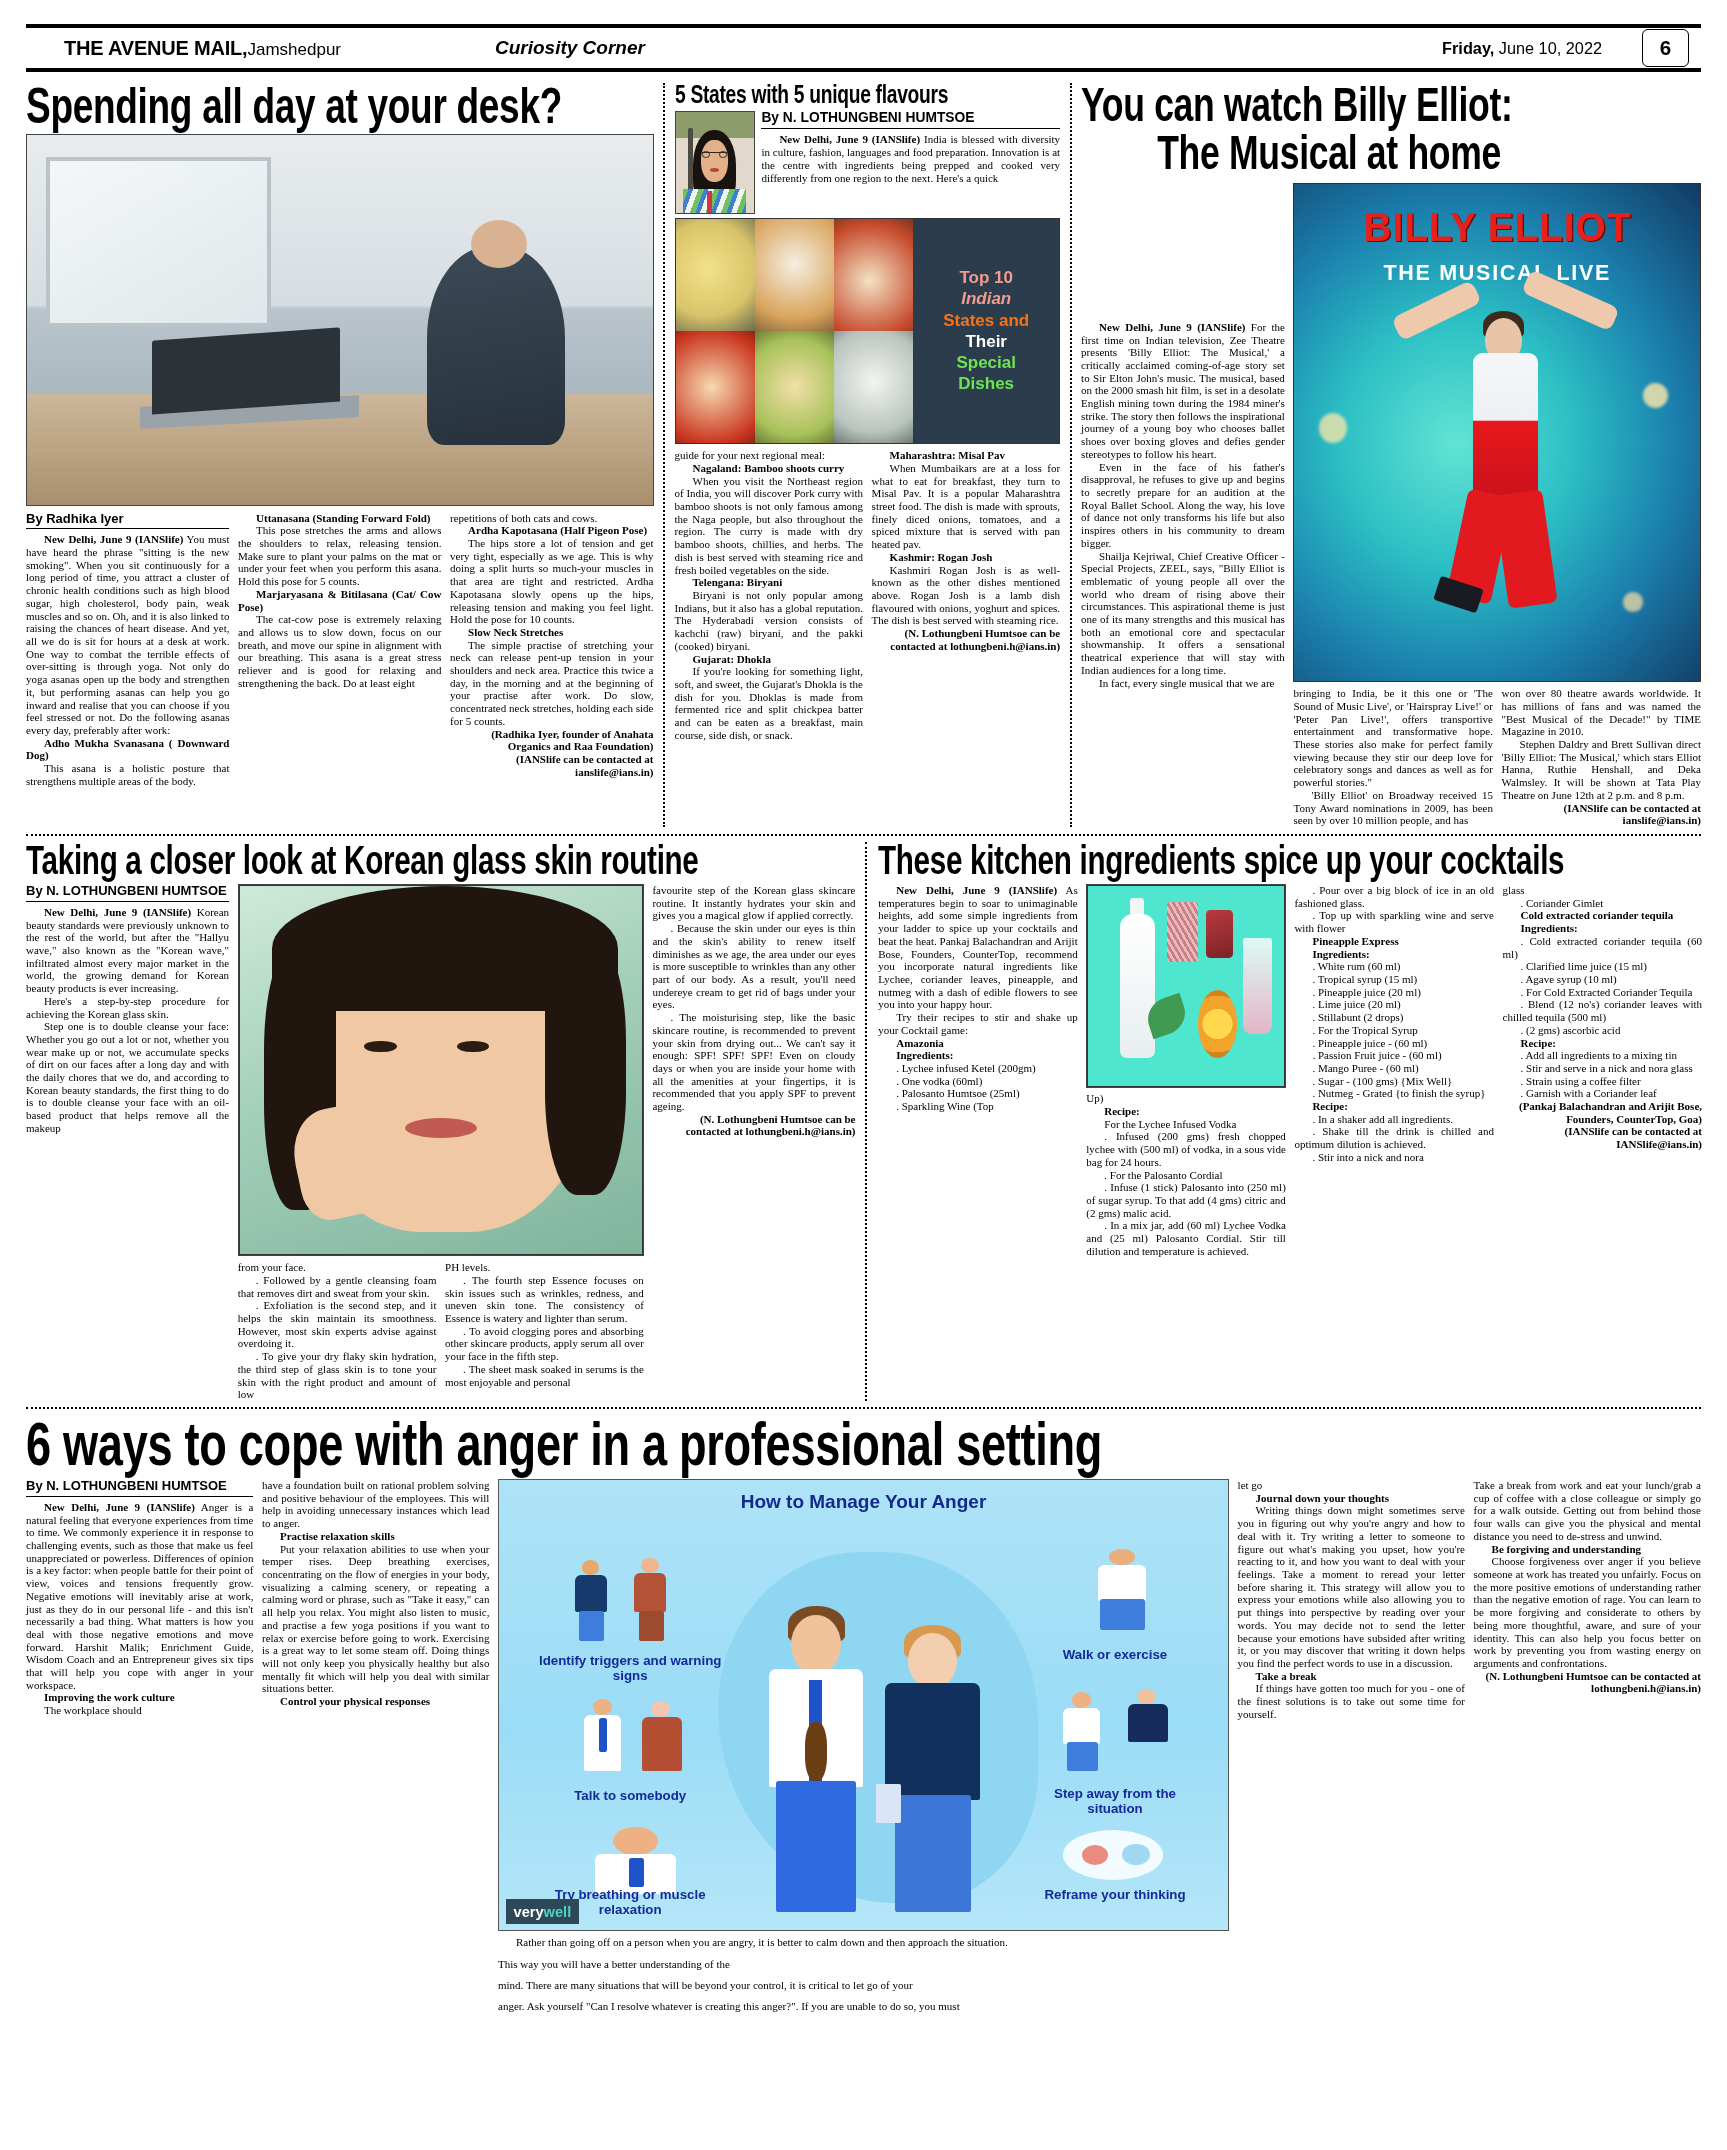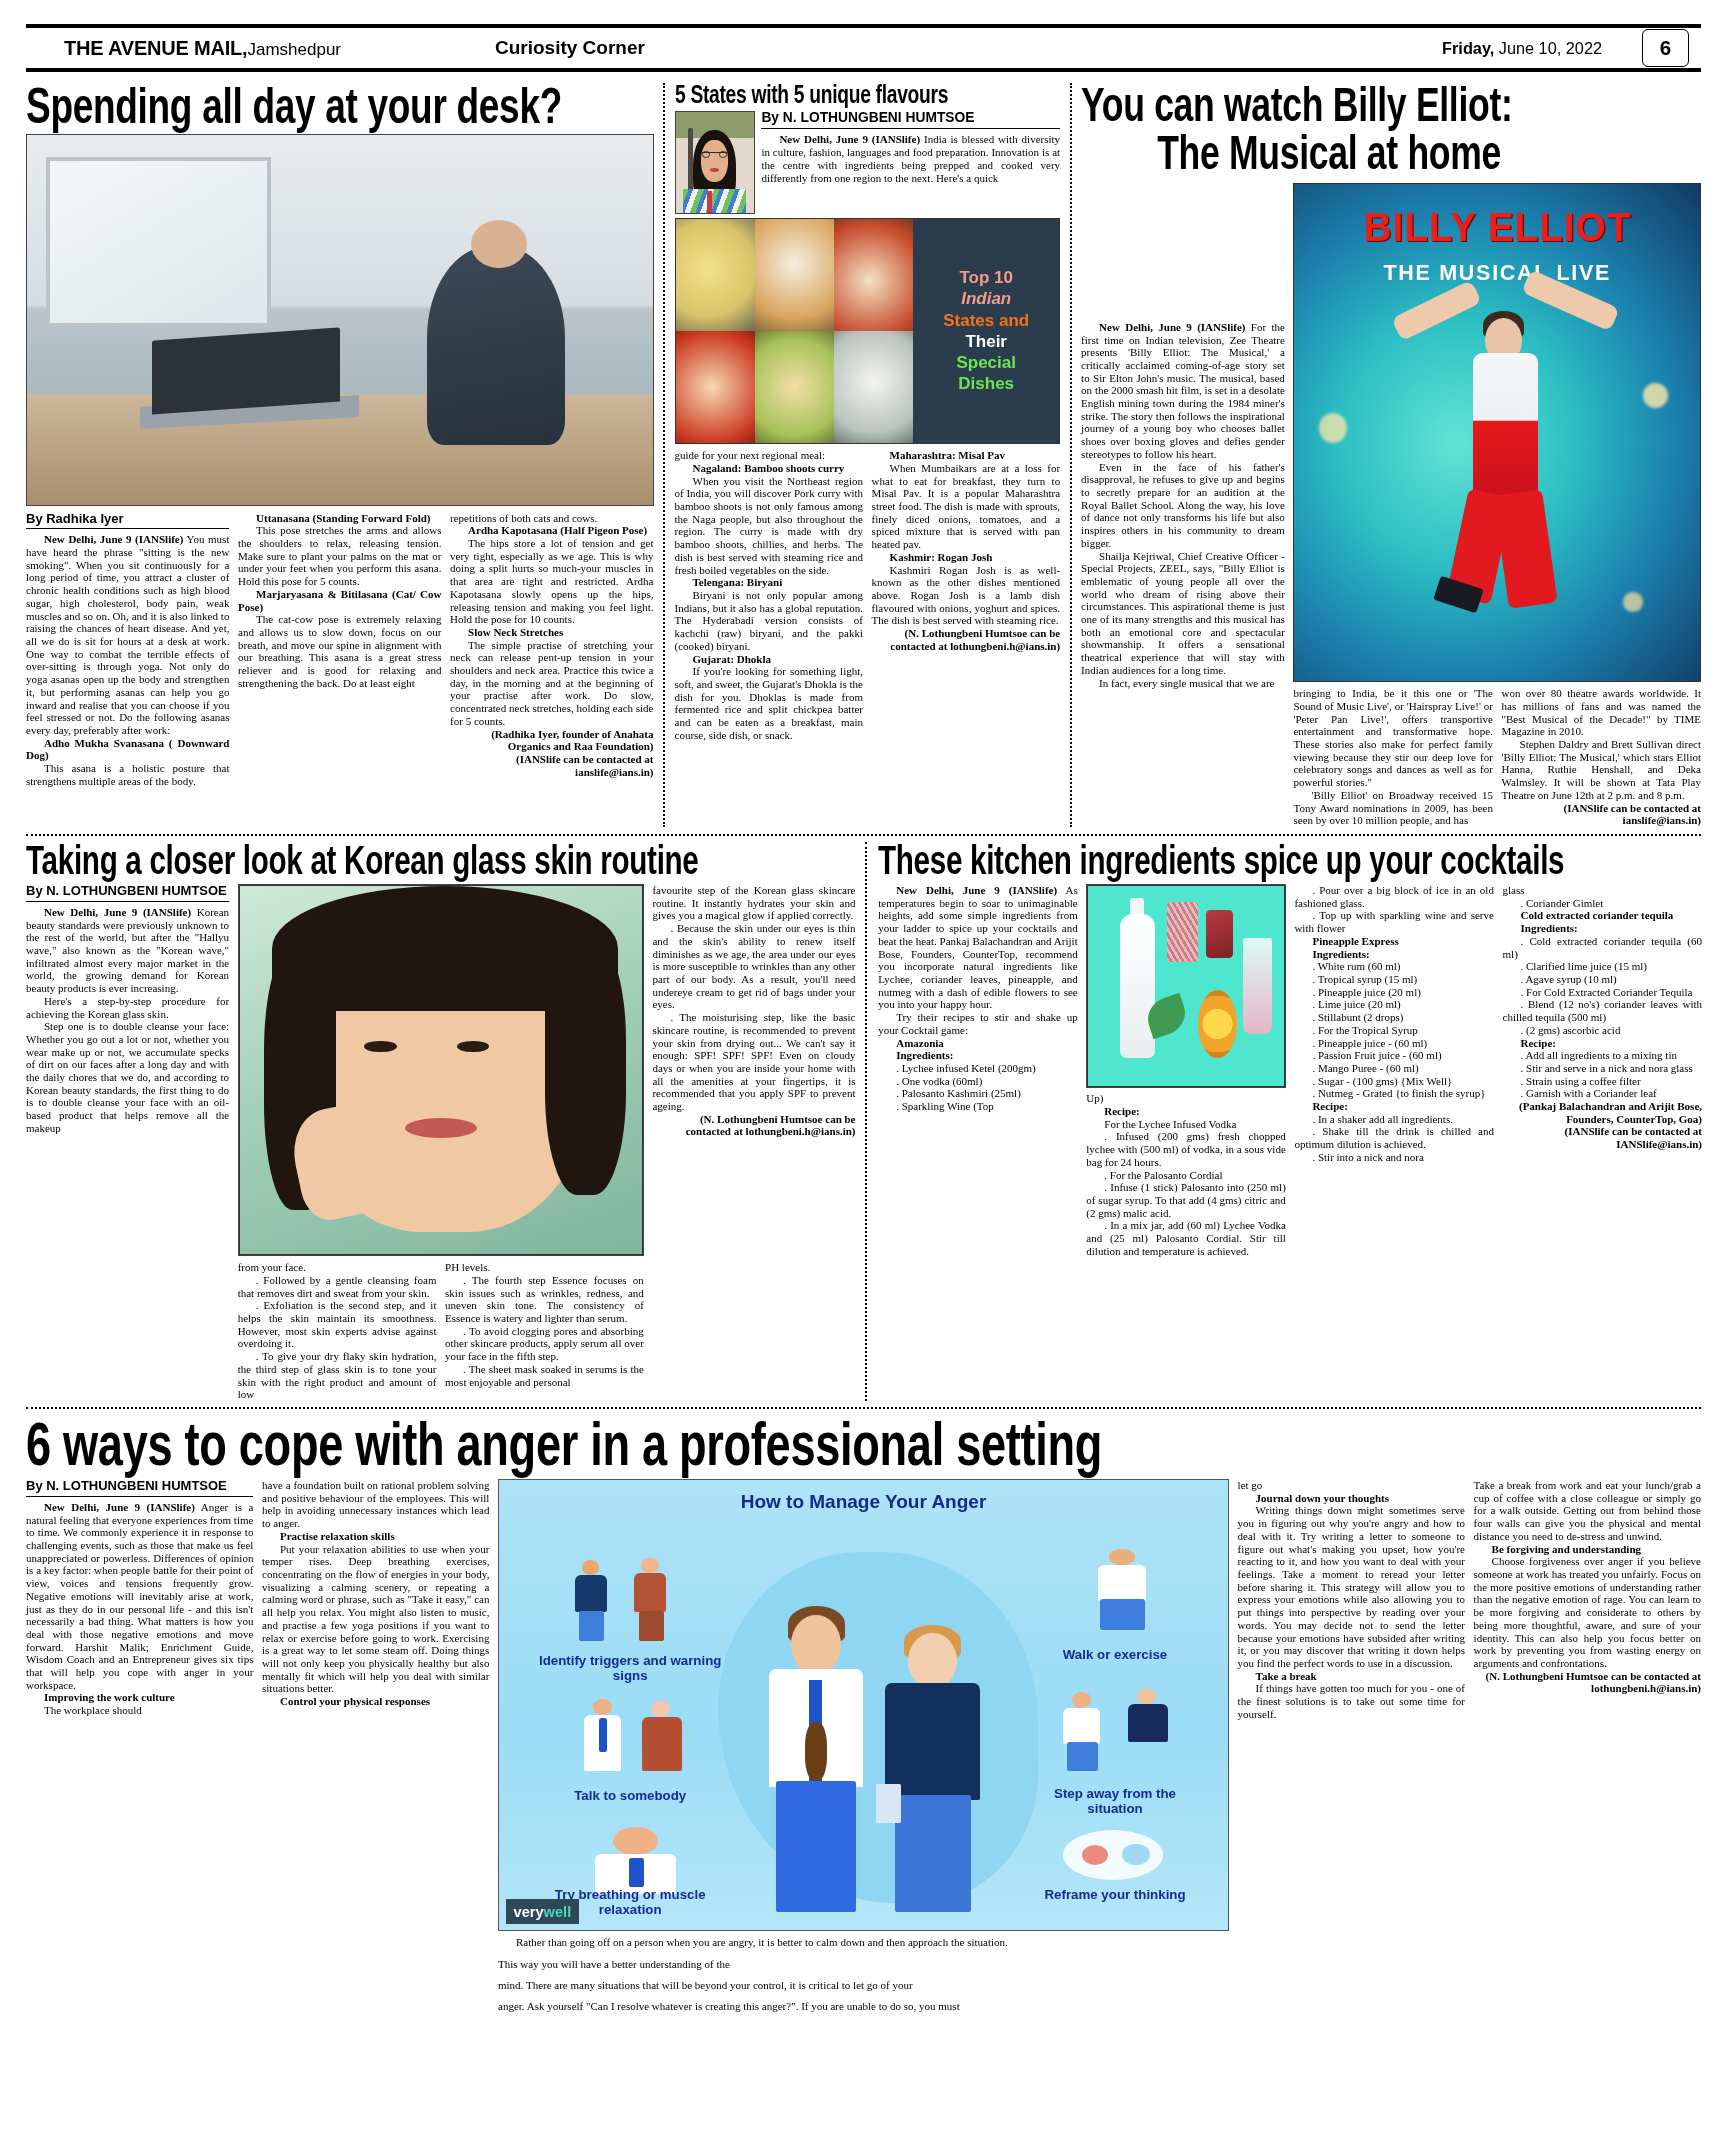--- a/index.html
+++ b/index.html
@@ -18,21 +18,21 @@
     border-bottom:4.3px solid #000;
     height:48px;
     display:flex; align-items:center;
     position:relative;
     margin-bottom:11.2px;
   }
   .mh-left { position:absolute; left:38px; top:50%; transform:translateY(-50%); white-space:nowrap; }
   .mh-paper { font-family:"Liberation Sans", sans-serif; font-weight:bold; font-size:20px; letter-spacing:-0.2px; }
   .mh-city  { font-family:"Liberation Sans", sans-serif; font-weight:normal; font-size:17px; }
   .mh-center { position:absolute; left:469px; top:50%; transform:translateY(-50%);
-    font-family:"Liberation Sans", sans-serif; font-weight:bold; font-size:19px; }
+    font-family:"Liberation Sans", sans-serif; font-weight:bold; font-style:italic; font-size:19px; }
   .mh-date { position:absolute; right:99px; top:50%; transform:translateY(-50%);
     font-family:"Liberation Sans", sans-serif; font-size:16.3px; }
   .mh-date b { font-weight:bold; }
   .mh-pageno {
     position:absolute; right:12px; top:50%; transform:translateY(-50%);
     width:47px; height:38px; border:1.7px solid #000; border-radius:6px;
     display:flex; align-items:center; justify-content:center;
     font-family:"Liberation Sans", sans-serif; font-weight:bold; font-size:20.6px;
   }
 
@@ -429,21 +429,21 @@
       <div class="headline" style="font-size:40px; height:37px;">These kitchen ingredients spice up your cocktails</div>
 
       <div class="cols" style="margin-top:5.2px;">
         <div class="col">
           <p class="body"><b>New Delhi, June 9 (IANSlife)</b><span> As temperatures begin to soar to unimaginable heights, add some simple ingredients from your ladder to spice up your cocktails and beat the heat. Pankaj Balachandran and Arijit Bose, Founders, CounterTop, recommend you incorporate natural ingredients like Lychee, coriander leaves, pineapple, and nutmeg with a dash of edible flowers to see you into your happy hour.</span></p>
           <p class="body">Try their recipes to stir and shake up your Cocktail game:</p>
           <span class="sub">Amazonia</span>
           <span class="sub">Ingredients:</span>
           <p class="body">. Lychee infused Ketel (200gm)</p>
           <p class="body">. One vodka (60ml)</p>
-          <p class="body">. Palosanto Kashmiri (25ml)</p>
+          <p class="body">. Palosanto Humtsoe (25ml)</p>
           <p class="body">. Sparkling Wine (Top</p>
         </div>
 
         <div class="col">
           <div class="photo-frame">
             <div class="bottleimg">
               <div class="bt-neck"></div>
               <div class="bt-bottle"></div>
               <div class="bt-spice1"></div>
               <div class="bt-spice2"></div>

